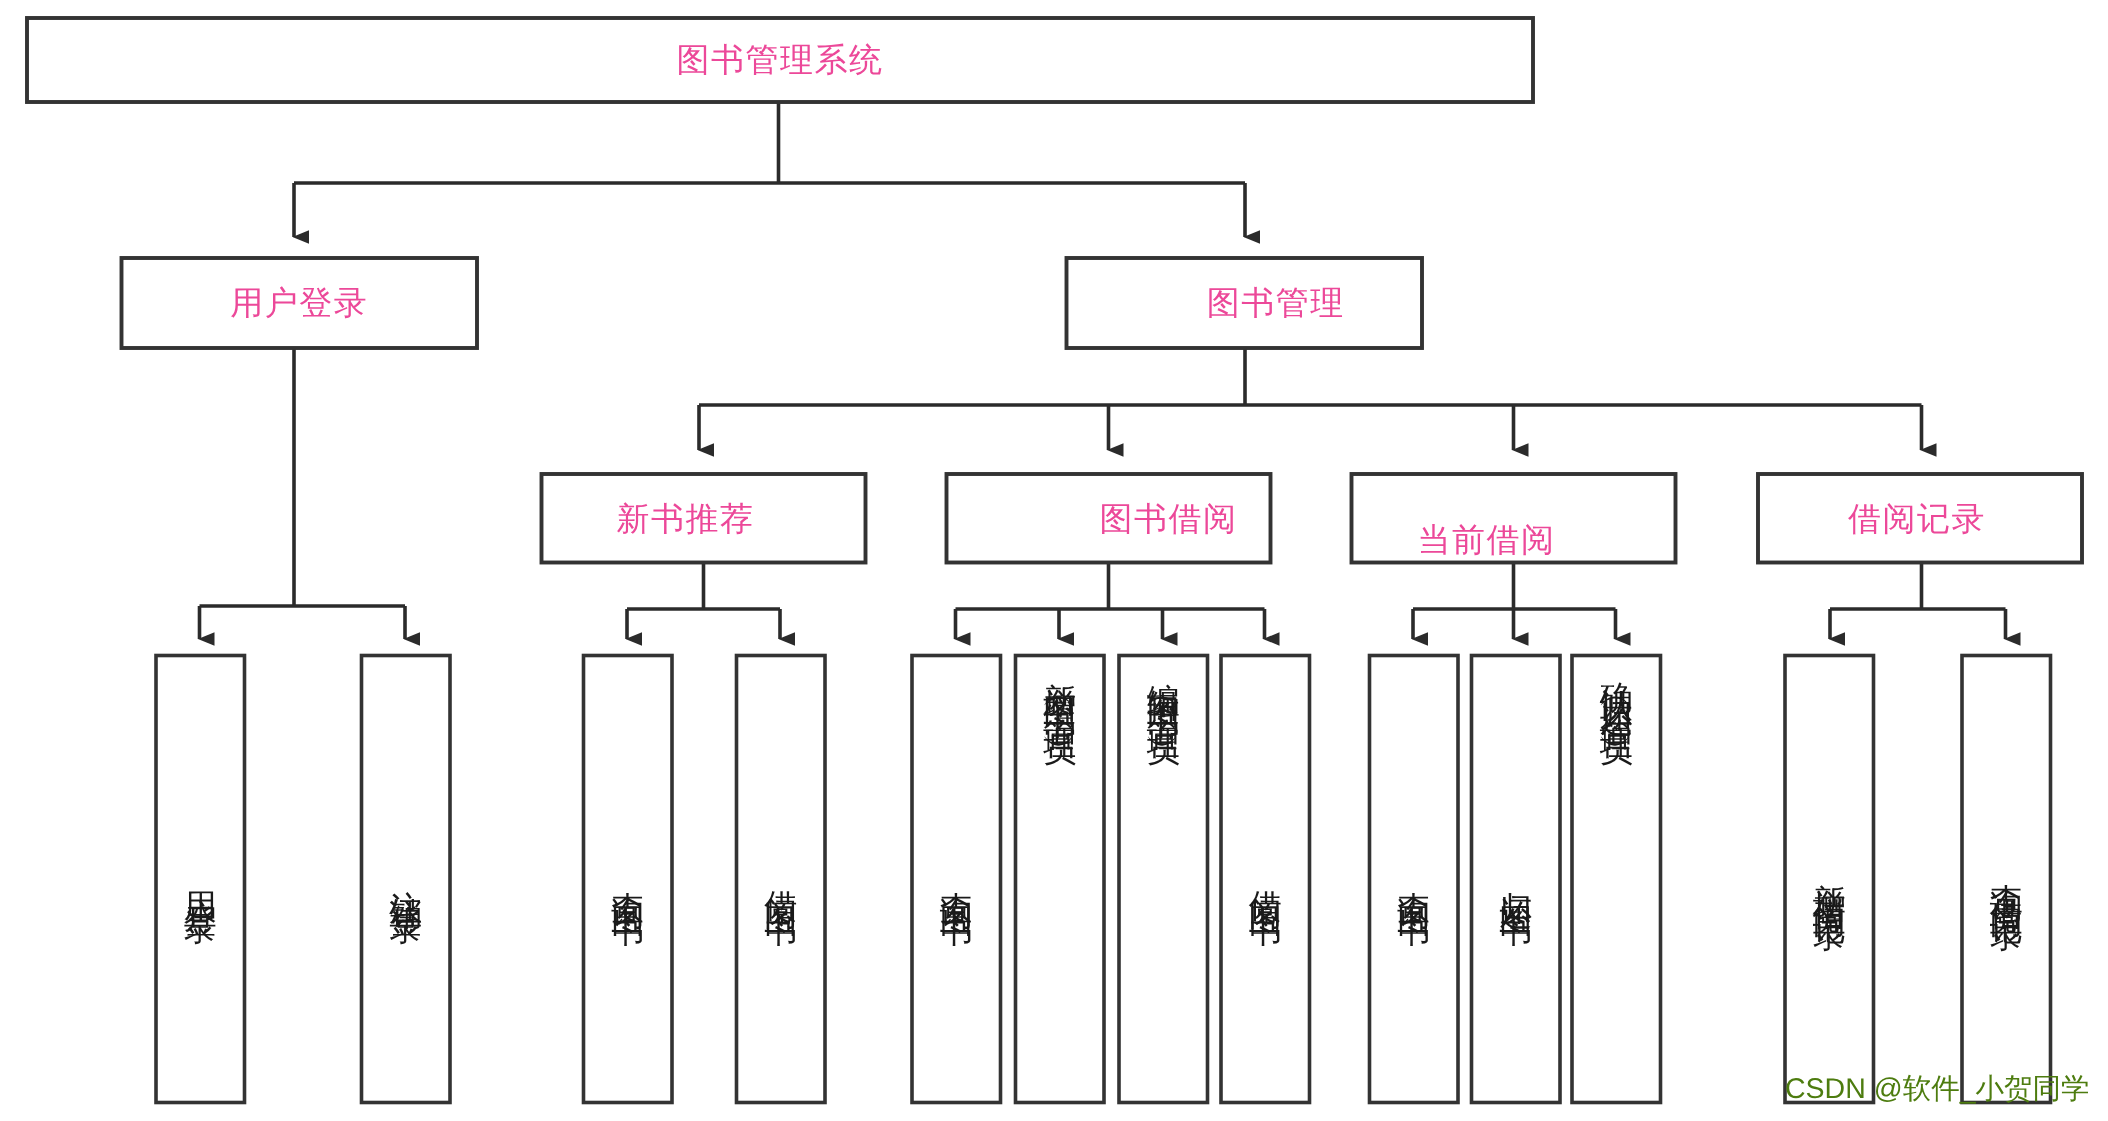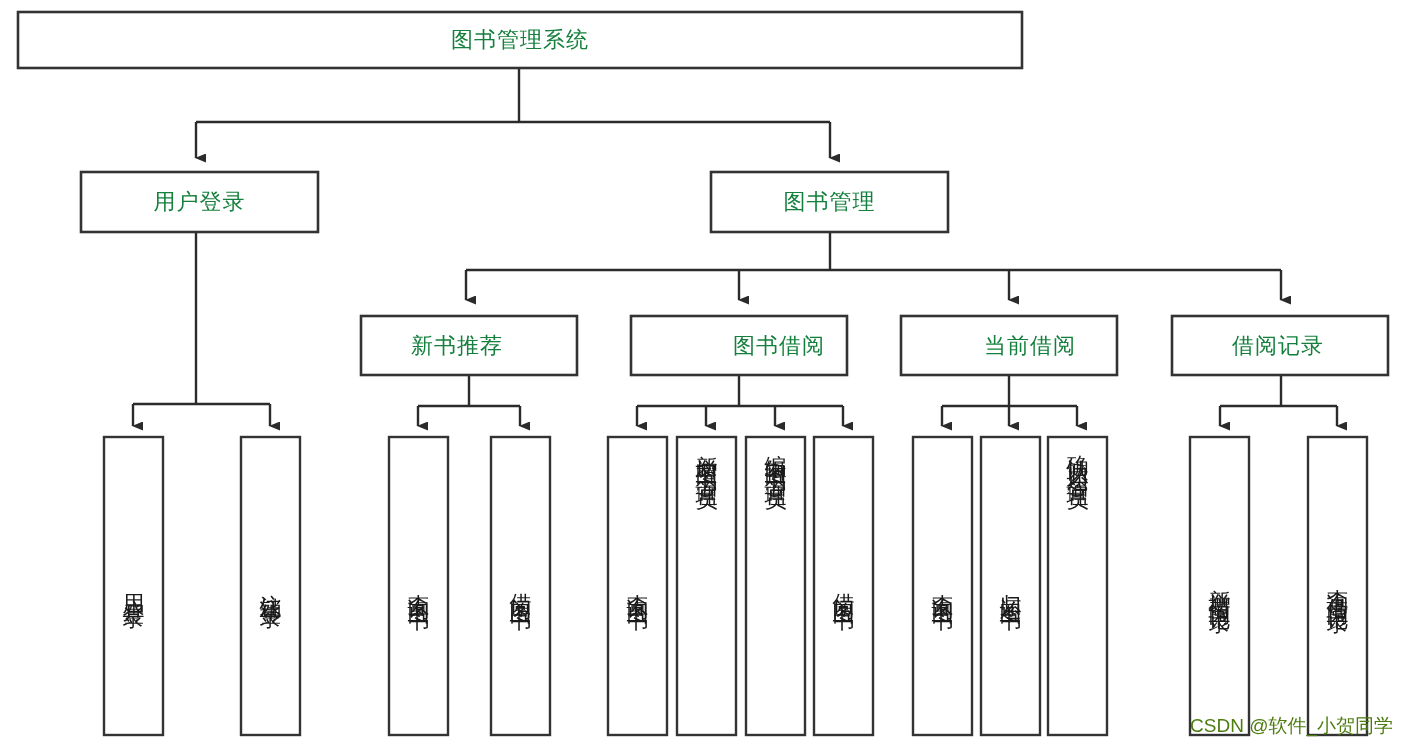--- a/index.html
+++ b/index.html
@@ -59,21 +59,21 @@
   .hlabel-wrap {
     position: absolute;
     display: flex;
     align-items: center;
     justify-content: center;
     pointer-events: none;
   }
   .hlabel-text {
     font-family: Liberation Sans, sans-serif;
     font-size: 22px;
-    color: #15803d;
+    color: #ec4899;
     white-space: nowrap;
     letter-spacing: 1px;
   }
   .watermark {
     position: absolute;
     right: 12px;
     bottom: 8px;
     font-family: "Liberation Sans", "DejaVu Sans", sans-serif;
     font-size: 19px;
     color: #4d7c0f;
@@ -181,33 +181,33 @@
   </svg>
 
   <div class="hlabel-wrap" style="left:18px; top:12px; width:1004px; height:56px;">
     <span class="hlabel-text">图书管理系统</span>
   </div>
 
   <div class="hlabel-wrap" style="left:81px; top:172px; width:237px; height:60px;">
     <span class="hlabel-text">用户登录</span>
   </div>
 
-  <div class="hlabel-wrap" style="left:711px; top:172px; width:237px; height:60px;">
+  <div class="hlabel-wrap" style="left:711px; top:172px; width:237px; height:60px;padding-left:21px;">
     <span class="hlabel-text">图书管理</span>
   </div>
 
   <div class="hlabel-wrap" style="left:361px; top:316px; width:192px; height:59px;">
     <span class="hlabel-text">新书推荐</span>
   </div>
 
   <div class="hlabel-wrap" style="left:631px; top:316px; width:216px; height:59px;margin-left:40px;">
     <span class="hlabel-text">图书借阅</span>
   </div>
 
-  <div class="hlabel-wrap" style="left:922px; top:316px; width:216px; height:59px;">
+  <div class="hlabel-wrap" style="left:883px; top:316px; width:216px; height:59px;align-items:flex-end;">
     <span class="hlabel-text">当前借阅</span>
   </div>
 
   <div class="hlabel-wrap" style="left:1172px; top:316px; width:212px; height:59px;">
     <span class="hlabel-text">借阅记录</span>
   </div>
 
   <div class="vlabel-wrap" style="left:104px; top:437px; width:59px; height:298px;">
     <span class="vlabel-text">用户登录</span>
   </div>

